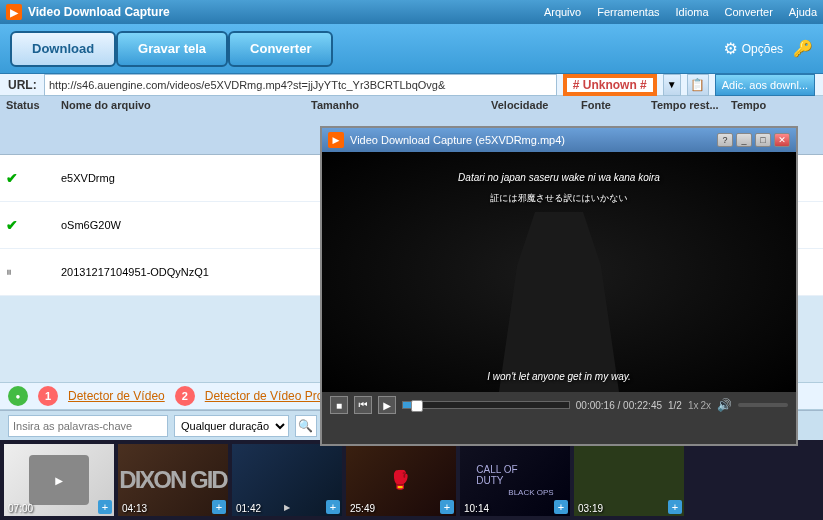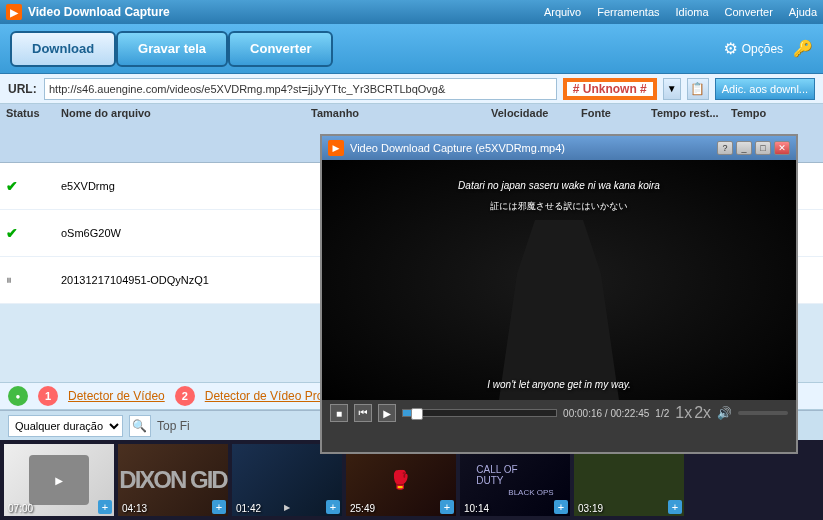--- a/index.html
+++ b/index.html
@@ -63,21 +63,21 @@
     .opcoes-btn {
       display: flex; align-items: center; gap: 4px;
       color: white; font-size: 12px; cursor: pointer;
     }
     .gear-icon { font-size: 16px; }
     .key-icon { font-size: 16px; color: #ffd700; }
 
     
     .url-bar {
       background: #e8f4ff;
-      height: 30px;
+      height: 22px;
       display: flex;
       align-items: center;
       padding: 0 8px;
       gap: 6px;
       border-bottom: 1px solid #b0ccdd;
     }
     .url-label {
       font-weight: bold; font-size: 12px; color: #333;
       min-width: 30px;
     }
@@ -394,21 +394,21 @@
       width: 12px; height: 12px;
       background: white;
       border: 1px solid #888;
       border-radius: 2px;
     }
     .time-display {
       color: #ccc; font-size: 10px; white-space: nowrap;
     }
     .speed-btns {
       display: flex; gap: 2px;
-      color: #aaa; font-size: 16px;
+      color: #aaa; font-size: 10px;
     }
     .speed-btn { cursor: pointer; }
     .volume-icon { color: #aaa; font-size: 12px; }
     .volume-track {
       width: 50px; height: 4px;
       background: #555;
       border-radius: 2px;
     }
 
     .main-layout {
@@ -566,20 +566,21 @@
       <div class="detector-green">
         <span style="color:white; font-size:8px;">●</span>
       </div>
       <div class="detector-badge">1</div>
       <span class="detector-link">Detector de Vídeo</span>
       <div class="detector-badge">2</div>
       <span class="detector-link">Detector de Vídeo Pro (Supo</span>
     </div>
 
     <div class="search-bar" style="position:absolute; bottom: 80px; left:0; right:0;">
+      <input class="search-input" type="text" placeholder="Insira as palavras-chave" style="">
       <select class="duration-select">
         <option>Qualquer duração</option>
       </select>
       <div class="search-icon-btn">🔍</div>
       <span class="top-files-label">Top Fi</span>
     </div>
 
     <div class="thumbnails-bar" style="position:absolute; bottom:0; left:0; right:0;">
       <div class="thumb-item">
         <div class="thumb-img thumb-1">

